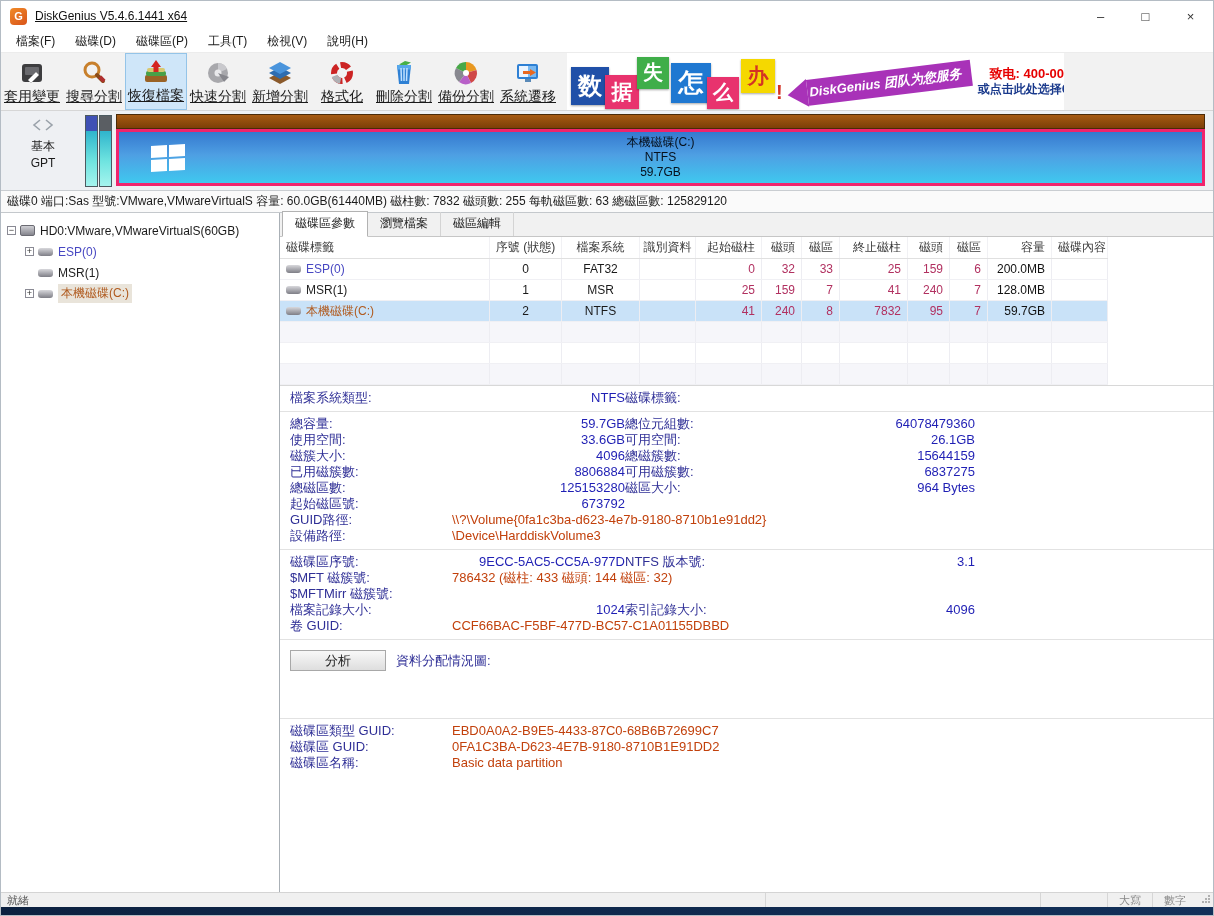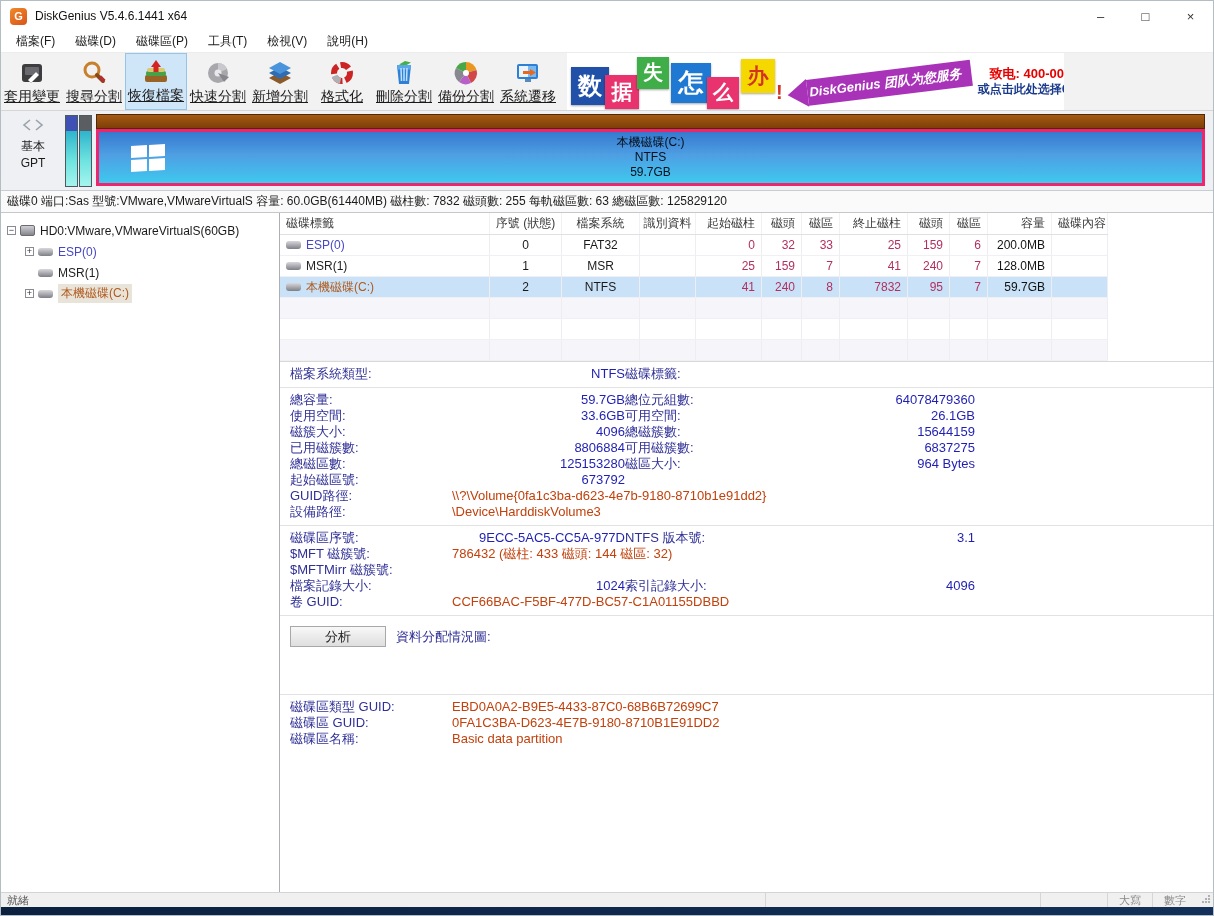--- a/index.html
+++ b/index.html
@@ -3,21 +3,21 @@
 <meta charset="utf-8">
 <style>
   * { box-sizing: border-box; margin: 0; padding: 0; }
   html,body { width:1214px; height:916px; }
   body { font-family:"Liberation Sans","DejaVu Sans",sans-serif; font-size:12px; color:#1a1a1a; background:#fff; }
   .window { width:1214px; height:916px; display:flex; flex-direction:column; border:1px solid #b4bcc4; overflow:hidden; background:#fff; }
 
   
   .titlebar { height:30px; display:flex; align-items:center; background:#fff; flex:0 0 auto; }
   .app-icon { width:17px; height:17px; margin:0 8px 0 9px; border-radius:4px; background:linear-gradient(145deg,#f08a28,#d9541a); color:#fff; font-weight:bold; font-size:11px; display:flex; align-items:center; justify-content:center; }
-  .title-text { flex:1; font-size:12px; color:#111; }
+  .title-text { flex:1; font-size:12px; color:#111;text-decoration:underline; }
   .win-btns { display:flex; height:100%; }
   .win-btn { width:45px; height:100%; display:flex; align-items:center; justify-content:center; font-size:13px; color:#333; }
 
   
   .menubar { height:22px; display:flex; align-items:center; padding-left:5px; background:#fff; border-bottom:1px solid #ececec; flex:0 0 auto; }
   .menu-item { padding:2px 10px; }
 
   
   .toolbar { height:58px; background:#f2f2f2; display:flex; align-items:stretch; border-bottom:1px solid #d6d6d6; flex:0 0 auto; }
   .tbtn { width:62px; display:flex; flex-direction:column; align-items:center; justify-content:flex-end; padding:3px 0 4px; }
@@ -38,21 +38,21 @@
   .bang { color:#d43324; font-weight:bold; font-size:20px; margin:26px 0 0 1px; }
   .arrow-wrap { display:flex; align-items:center; margin:4px 0 0 4px; transform:rotate(-7deg); }
   .arrow-head { width:0; height:0; border-top:14px solid transparent; border-bottom:14px solid transparent; border-right:20px solid #a832b8; }
   .arrow-body { background:#a832b8; color:#fff; font-style:italic; font-weight:bold; font-size:13px; padding:4px 10px 4px 2px; white-space:nowrap; }
   .contact { margin-left:6px; text-align:right; line-height:1.25; white-space:nowrap; }
   .phone { color:#e60000; font-weight:bold; font-size:13px; }
   .qq { color:#1a3a8c; font-weight:bold; font-size:12px; }
 
   
   .diskpanel { height:80px; background:#eef0f3; border-bottom:1px solid #c9cdd1; display:flex; align-items:stretch; padding:3px 8px 4px 0; flex:0 0 auto; }
-  .navcol { width:64px; display:flex; flex-direction:column; align-items:center; justify-content:flex-start; padding-top:4px; line-height:1.45; }
+  .navcol { width:84px; display:flex; flex-direction:column; align-items:center; justify-content:flex-start; padding-top:4px; line-height:1.45; }
   .navarrows { color:#9aa2aa; letter-spacing:4px; font-size:13px; }
   .minibar { width:13px; margin:1px 1px 0 0; border:1px solid #4c5a60; display:flex; flex-direction:column; height:72px; align-self:flex-start; }
   .minibar .strip { height:15px; }
   .minibar .mb-body { flex:1; background:linear-gradient(180deg,#2fb4cc 0%,#6fe4e0 55%,#a5f4ee 100%); }
   .mainbar { flex:1; margin-left:3px; display:flex; flex-direction:column; align-self:flex-start; height:72px; }
   .mainbar .strip { height:15px; background:linear-gradient(180deg,#a65a12,#7c3f08); border:1px solid #4a2a08; }
   .part-body { flex:1; border:3px solid #f0246c; background:linear-gradient(180deg,#3579cf 0%,#4e9fe3 45%,#3fc8ef 100%); position:relative; display:flex; align-items:center; justify-content:center; }
   .winlogo { position:absolute; left:32px; top:50%; transform:translateY(-50%) skewY(-3deg); display:grid; grid-template-columns:16px 16px; grid-template-rows:12px 12px; gap:2px; }
   .winlogo span { background:#fff; }
   .part-text { text-align:center; color:#06101c; line-height:1.25; font-size:12px; }
@@ -320,20 +320,25 @@
       </div>
       <div class="trow-tree">
         <span class="indent"></span>
         <span class="expbox">+</span>
         <span class="pill-ic"></span>
         <span class="lbl-c">本機磁碟(C:)</span>
       </div>
     </div>
 
     <div class="rightpane">
+      <div class="tabsrow">
+        <div class="tab active">磁碟區參數</div>
+        <div class="tab">瀏覽檔案</div>
+        <div class="tab">磁區編輯</div>
+      </div>
 
       <div class="ptable">
         <div class="prow phead">
           <div>磁碟標籤</div>
           <div class="ctr">序號 (狀態)</div>
           <div class="ctr">檔案系統</div>
           <div class="ctr">識別資料</div>
           <div style="justify-content:flex-end">起始磁柱</div>
           <div style="justify-content:flex-end">磁頭</div>
           <div style="justify-content:flex-end">磁區</div>

